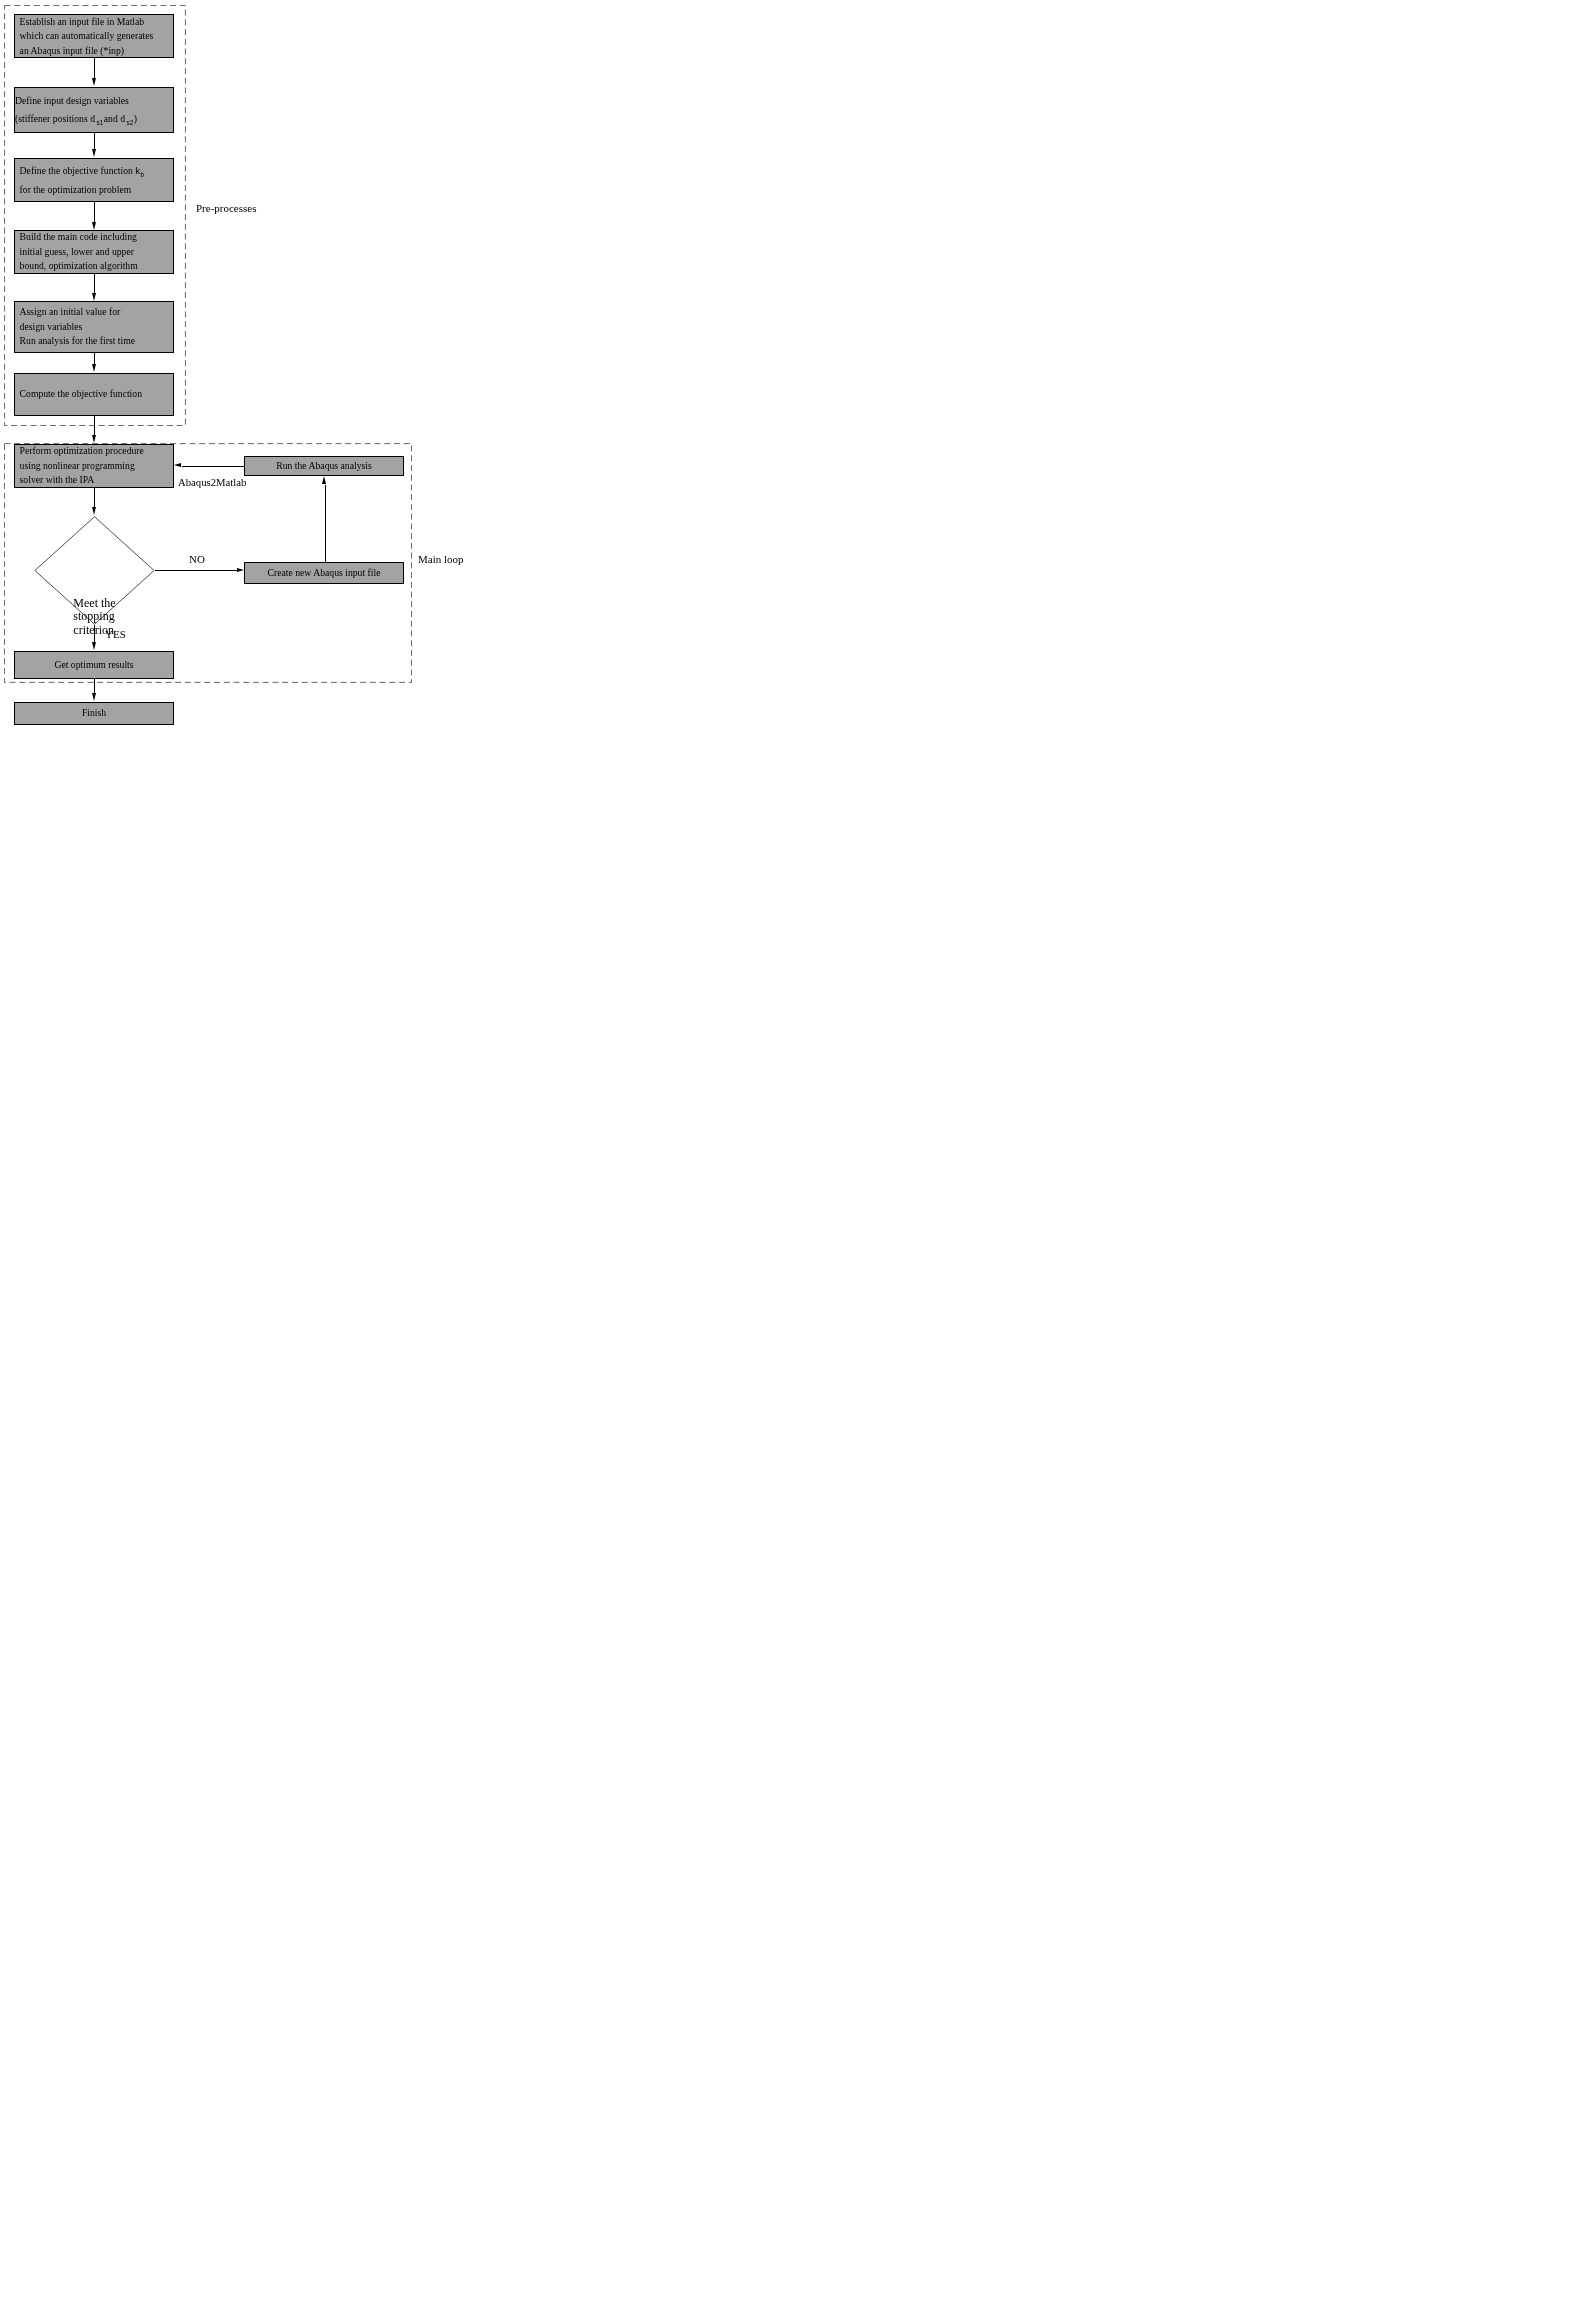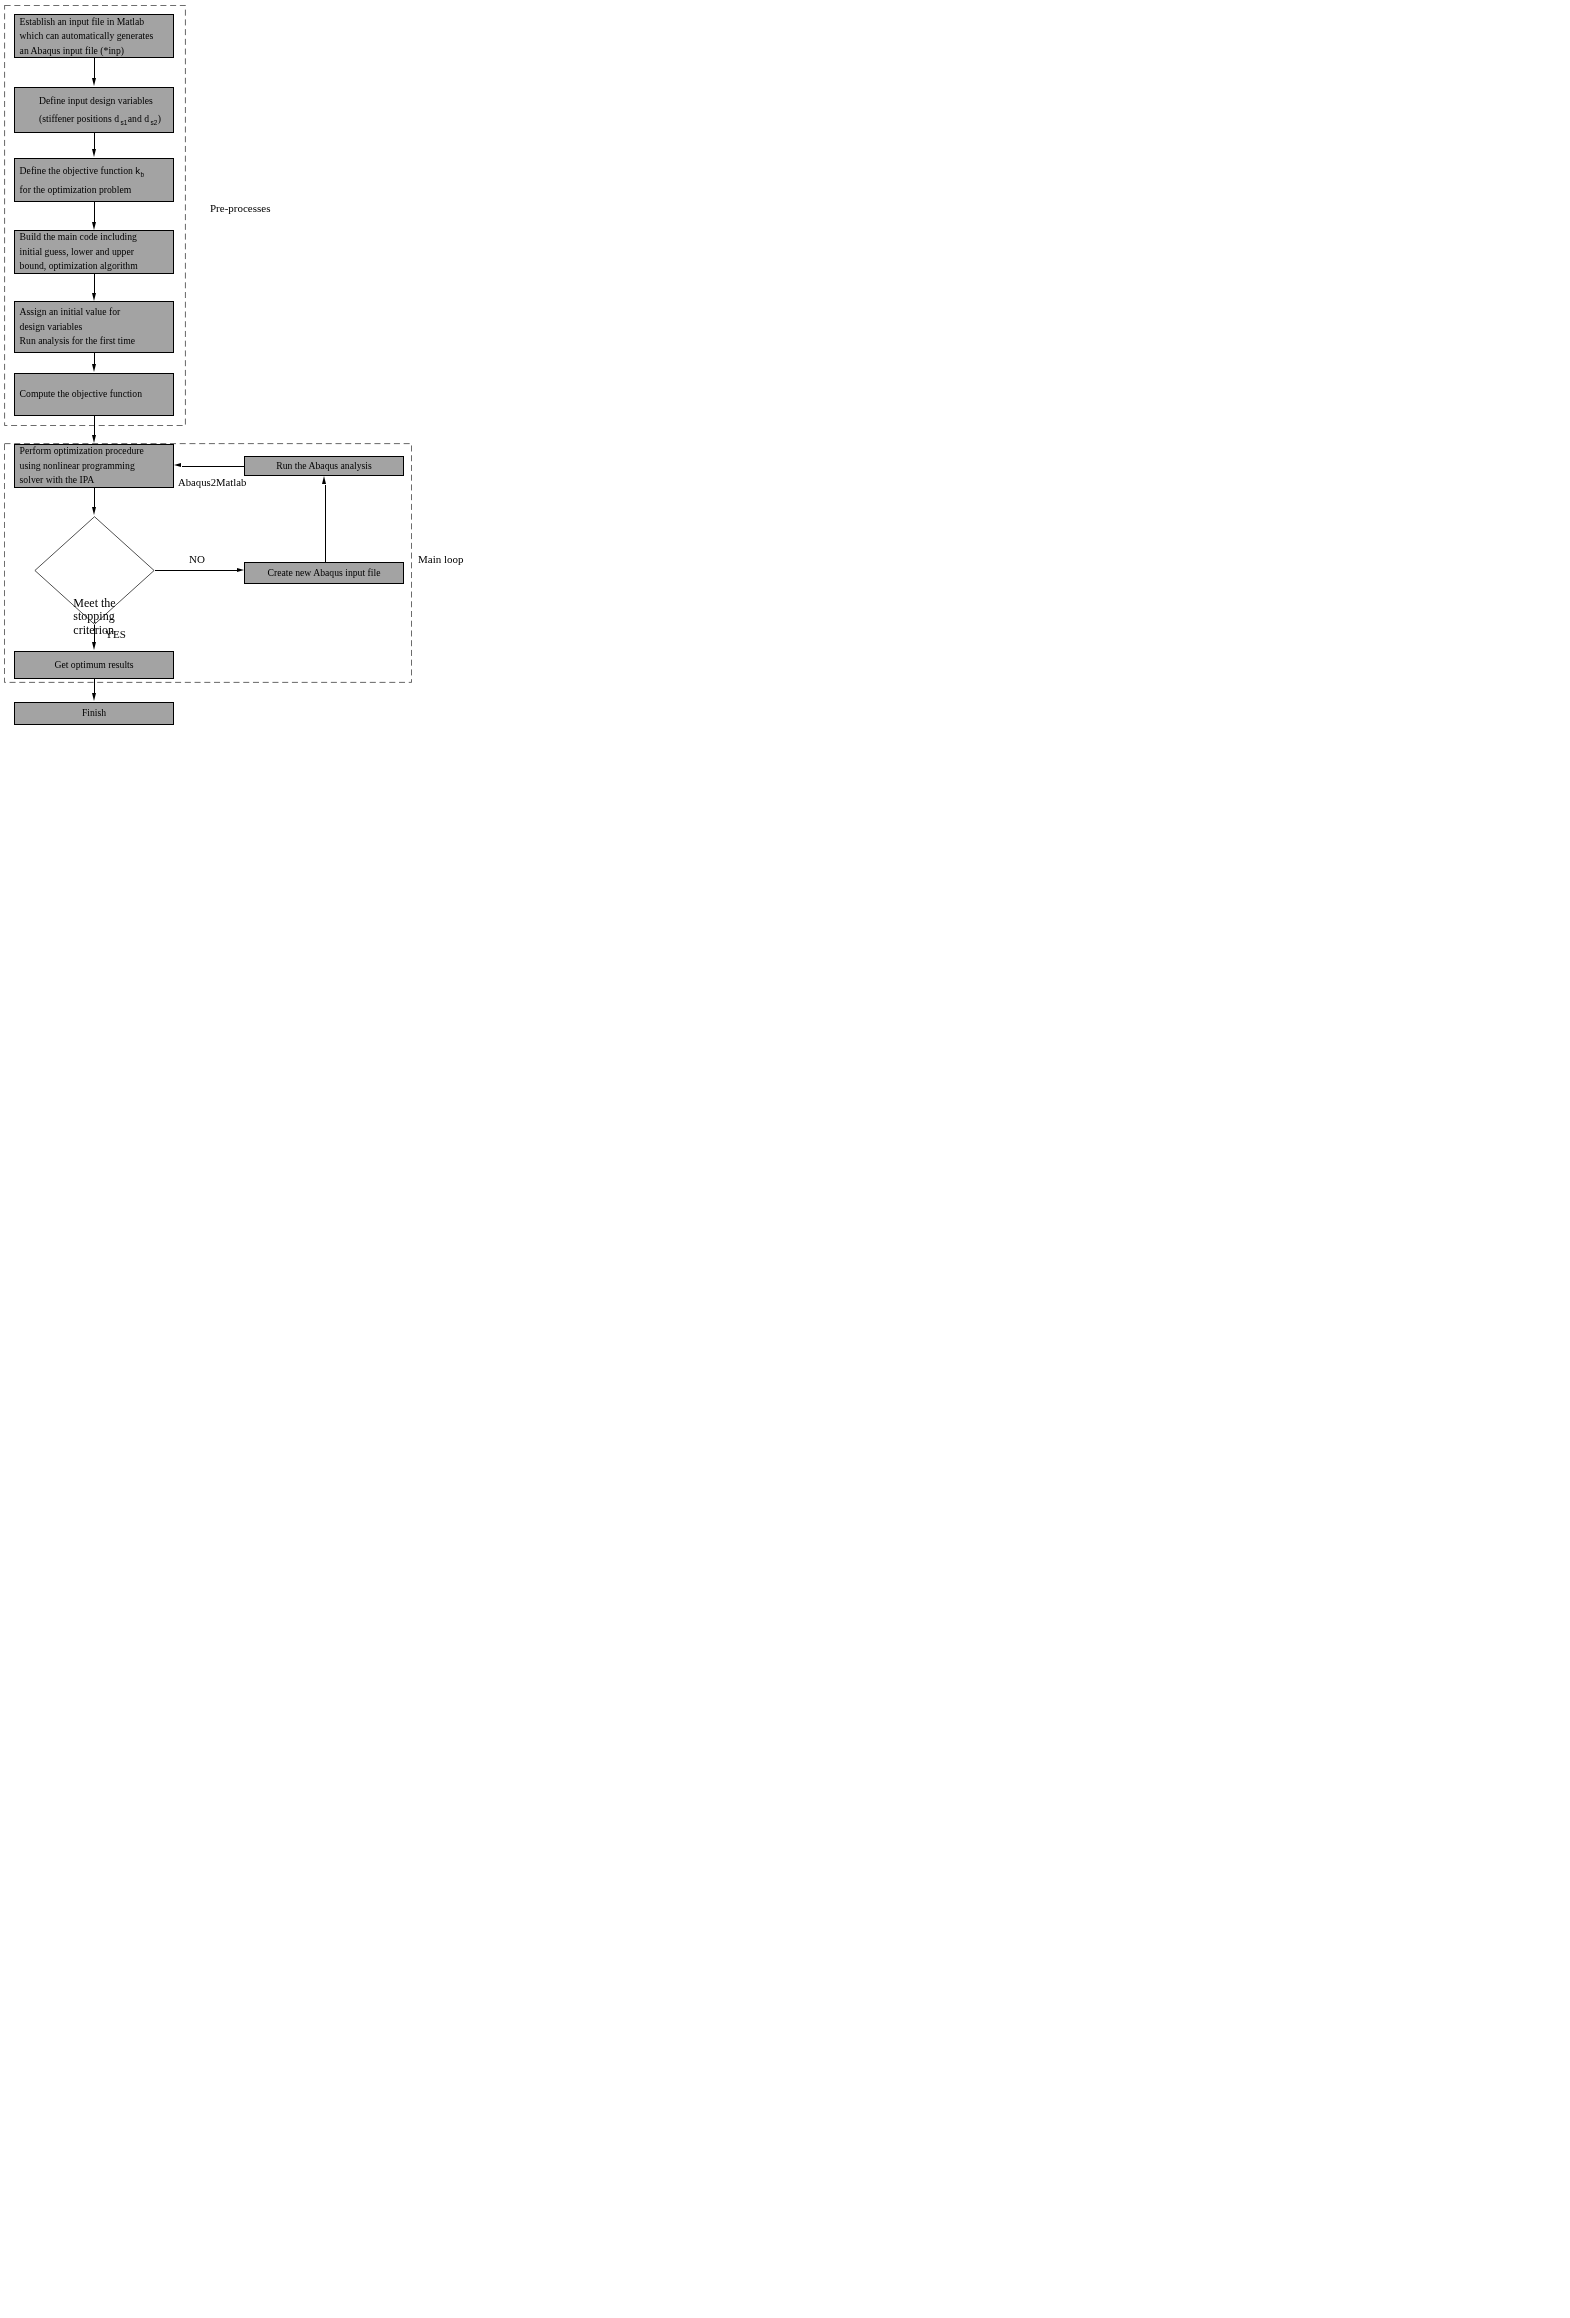--- a/index.html
+++ b/index.html
@@ -112,21 +112,21 @@
 <div class="canvas">
 
   <svg class="region-svg" style="left:3.7px; top:4.6px;" width="182" height="421" viewBox="0 0 392 908">
     <rect x="1" y="1" width="390" height="906" fill="none" stroke="#000000" stroke-width="1.3" stroke-dasharray="13 8"></rect>
   </svg>
 
   <svg class="region-svg" style="left:3.7px; top:443px;" width="408" height="240" viewBox="0 0 880 517">
     <rect x="1" y="1" width="878" height="515" fill="none" stroke="#000000" stroke-width="1.3" stroke-dasharray="13 8"></rect>
   </svg>
 
-  <div class="lbl" style="left:210px; top:202px;">Pre-processes</div>
+  <div class="lbl" style="left:196px; top:202px;">Pre-processes</div>
   <div class="lbl" style="left:418px; top:553px;">Main loop</div>
 
   <div class="vline" style="left:94px; top:58px; height:19.5px;"></div>
   <div class="head-down" style="left:92px; top:78px;"></div>
 
   <div class="vline" style="left:94px; top:133px; height:16px;"></div>
   <div class="head-down" style="left:92px; top:149px;"></div>
 
   <div class="vline" style="left:94px; top:202px; height:20px;"></div>
   <div class="head-down" style="left:92px; top:222px;"></div>
@@ -161,21 +161,21 @@
   <div class="lbl" style="left:178px; top:476px; font-size:10.7px;">Abaqus2Matlab</div>
   <div class="lbl" style="left:189px; top:553px;">NO</div>
   <div class="lbl" style="left:105px; top:628px;">YES</div>
 
   <div class="box left-text" style="left:14px; top:14.4px; width:160px; height:44px;">
     <div class="ln">Establish an input file in Matlab</div>
     <div class="ln">which can automatically generates</div>
     <div class="ln">an Abaqus input file (*inp)</div>
   </div>
 
-  <div class="box left-text wide-lines" style="left:14px; top:87px; width:160px; height:46px; padding-left:24px;">
+  <div class="box left-text wide-lines" style="left:14px; top:87px; width:160px; height:46px; padding-left:0;">
     <div class="ln">Define input design variables</div>
     <div class="ln">
       <span>(stiffener positions d</span><span class="sub">s1</span><span>and d</span><span class="sub">s2</span><span>)</span>
     </div>
   </div>
 
   <div class="box left-text wide-lines" style="left:14px; top:158px; width:160px; height:44px;">
     <div class="ln">
       <span>Define the objective function</span><span class="math">k</span><span class="sub" style="margin-left:0.5px;">b</span>
     </div>

